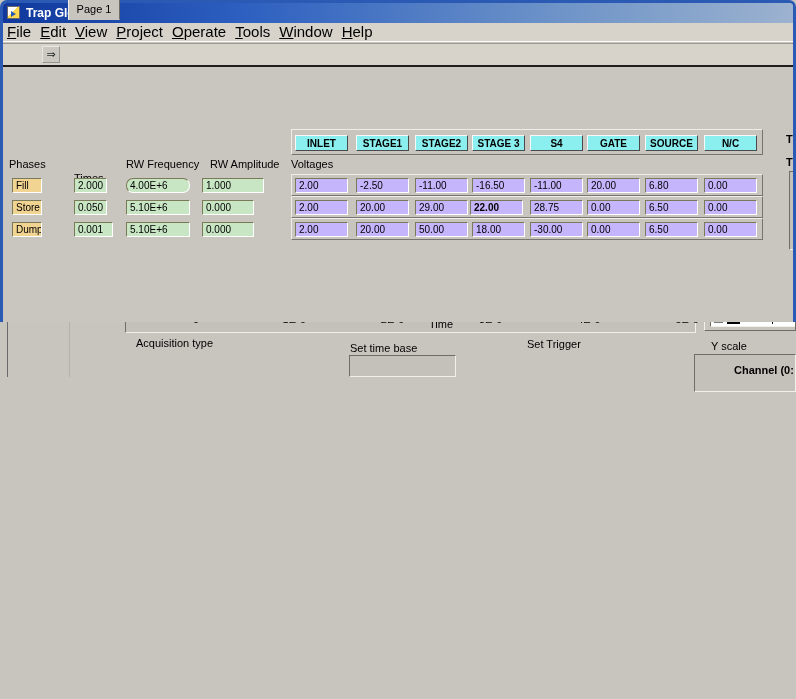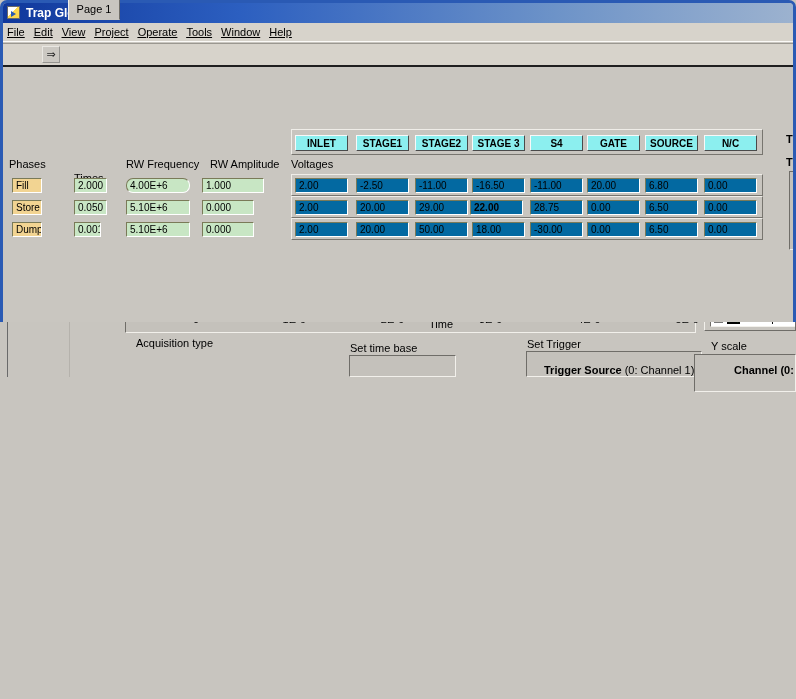--- a/index.html
+++ b/index.html
@@ -25,37 +25,37 @@
   .spin { position:absolute; width:11px; height:18px; }
   .spin div { width:11px; height:9px; background:#cbc8c2; border:1px outset #e9e7e2; position:relative; }
   .spin .up:after, .spin .dn:after {
     content:""; position:absolute; left:2px; border-left:3px solid transparent; border-right:3px solid transparent;
   }
   .spin .up:after { top:2px; border-bottom:4px solid #3a3a3a; }
   .spin .dn:after { top:2px; border-top:4px solid #3a3a3a; }
   .tab { position:absolute; text-align:center; font-size:11px;
     border:1px solid; border-color:#f2f0eb #6f6d68 transparent #f2f0eb; border-radius:3px 3px 0 0; }
   .cell {
-    position:absolute; height:15px; width:53px; background:#0369a1; font-size:10px; padding:1px 0 0 3px;
+    position:absolute; height:15px; width:53px; background:#c4b5fd; font-size:10px; padding:1px 0 0 3px;
     border:1px solid; border-color:#7a7a58 #ffffff #ffffff #7a7a58; white-space:nowrap; overflow:hidden;
   }
   .hdrbtn {
     position:absolute; height:16px; width:53px; background:#8cefef; font-size:10px; font-weight:bold; text-align:center;
     padding-top:2px; border:1px solid; border-color:#f8f8f8 #4a4a4a #4a4a4a #f8f8f8;
   }
   .tray { position:absolute; background:#c8c5bf; border:1px solid; border-color:#efede8 #77756f #77756f #efede8; }
   #globals {
     position:absolute; left:0; top:377; width:796px; height:322px;
     border:3px solid #2a5ab4; border-bottom:none; border-radius:7px 7px 0 0;
     background:#c9c6c0; overflow:hidden;
   }
   #gtitle { position:absolute; left:0; top:0; width:790px; height:20px;
     background:linear-gradient(90deg,#10389c 0%,#2c5fc0 30%,#6d93c8 70%,#9cb2cf 100%); }
   #gmenu { position:absolute; left:0; top:20px; width:790px; height:19px; background:#d7d3cb; border-bottom:1px solid #fbfaf7; }
-  #gmenu span { display:inline-block; margin:0 5px 0 4px; line-height:18px; font-size:11px;text-decoration:underline; }
+  #gmenu span { display:inline-block; margin:0 5px 0 4px; line-height:18px; font-size:15px; }
   #gtoolbar { position:absolute; left:0; top:40px; width:790px; height:22px; background:#d7d3cb; border-top:1px solid #9a9790; }
   #gdark { position:absolute; left:0; top:62px; width:790px; height:2px; background:#1f1f1f; }
   .treerow { position:absolute; left:0; height:14px; width:100%; white-space:nowrap; font-size:11px; }
 </style>
 </head>
 <body>
 
 <div id="screen">
 
   <div class="abs" style="left:7px;top:0;width:1px;height:377px;background:#6a6a6a;"></div>
@@ -248,25 +248,20 @@
               </svg></span>
             <span style="position: absolute; left: 32px; top: 0px; padding: 0px 2px;">Start paddle</span>
           </div>
         </div>
     </div>
 
     <div class="lbl" style="left:128px;top:337px;">Acquisition type</div>
     <div class="lbl" style="left:342px;top:342px;">Set time base</div>
     <div class="panel-sunken" style="left:341px;top:355px;width:107px;height:22px;"></div>
     <div class="lbl" style="left:519px;top:338px;">Set Trigger</div>
-    <div class="panel-sunken" style="left:518px;top:351px;width:176px;height:26px;">
-      <span class="lbl" style="left:17px;top:12px;">
-        <span class="bold">Trigger Source</span><span> (0: Channel 1)</span>
-      </span>
-    </div>
     <div class="lbl" style="left:703px;top:340px;">Y scale</div>
     <div class="panel-sunken" style="left:686px;top:354px;width:102px;height:38px;">
       <span class="lbl bold" style="left:39px;top:9px;">Channel (0:</span>
     </div>
   </div>
 
   <div id="globals">
     <div id="gtitle">
       <div class="abs" style="left:4px;top:3px;width:13px;height:13px;background:linear-gradient(135deg,#ffffff 45%,#ffd84d 45%);border:1px solid #6a6a6a;">
         <div class="abs" style="left:3px;top:4px;width:0;height:0;border-top:3px solid transparent;border-bottom:3px solid transparent;border-left:5px solid #2a5ab4;"></div>
@@ -321,21 +316,21 @@
         <div class="cell" style="left: 469px; top: 219px; position: absolute;">18.00</div>
         <div class="cell" style="left: 527px; top: 219px; position: absolute;">-30.00</div>
         <div class="cell" style="left: 584px; top: 219px; position: absolute;">0.00</div>
         <div class="cell" style="left: 642px; top: 219px; position: absolute;">6.50</div>
         <div class="cell" style="left: 701px; top: 219px; position: absolute;">0.00</div>
         <div class="cell" style="left: 9px; top: 175px; width: 30px; position: absolute; background: rgb(242, 212, 146);">Fill</div>
         <div class="cell" style="left: 9px; top: 197px; width: 30px; position: absolute; background: rgb(242, 212, 146);">Store</div>
         <div class="cell" style="left: 9px; top: 219px; width: 30px; position: absolute; background: rgb(242, 212, 146);">Dump</div>
         <div class="cell" style="left: 71px; top: 175px; width: 33px; position: absolute; background: rgb(200, 230, 196);">2.000</div>
         <div class="cell" style="left: 71px; top: 197px; width: 33px; position: absolute; background: rgb(200, 230, 196);">0.050</div>
-        <div class="cell" style="left: 71px; top: 219px; width: 27px; position: absolute; background: rgb(200, 230, 196);">0.001</div>
+        <div class="cell" style="left: 71px; top: 219px; width: 39px; position: absolute; background: rgb(200, 230, 196);">0.001</div>
         <div class="cell" style="left: 123px; top: 175px; width: 64px; position: absolute; background: rgb(200, 230, 196); border-radius: 7px;">4.00E+6</div>
         <div class="cell" style="left: 123px; top: 197px; width: 64px; position: absolute; background: rgb(200, 230, 196);">5.10E+6</div>
         <div class="cell" style="left: 123px; top: 219px; width: 64px; position: absolute; background: rgb(200, 230, 196);">5.10E+6</div>
         <div class="cell" style="left: 199px; top: 175px; width: 62px; position: absolute; background: rgb(200, 230, 196);">1.000</div>
         <div class="cell" style="left: 199px; top: 197px; width: 52px; position: absolute; background: rgb(200, 230, 196);">0.000</div>
         <div class="cell" style="left: 199px; top: 219px; width: 52px; position: absolute; background: rgb(200, 230, 196);">0.000</div>
         <div style="position: absolute; left: 783px; top: 130px; font-weight: bold; font-size: 11px;">T</div>
         <div style="position: absolute; left: 783px; top: 153px; font-weight: bold; font-size: 11px;">T</div>
         <div class="panel-sunken" style="left: 786px; top: 168px; width: 10px; height: 79px; position: absolute;"></div>
       </div>

